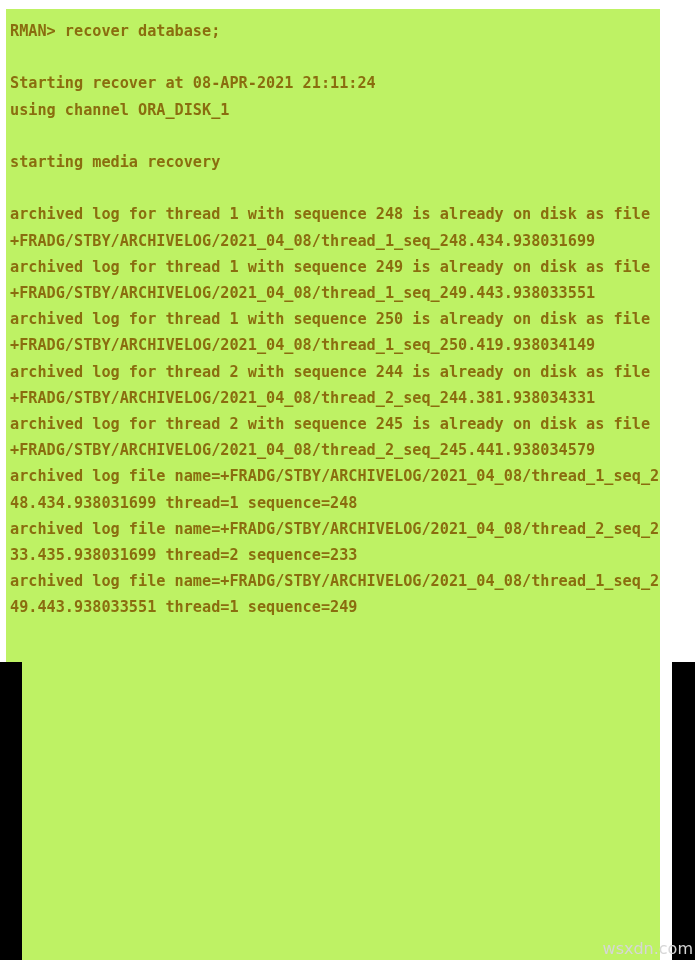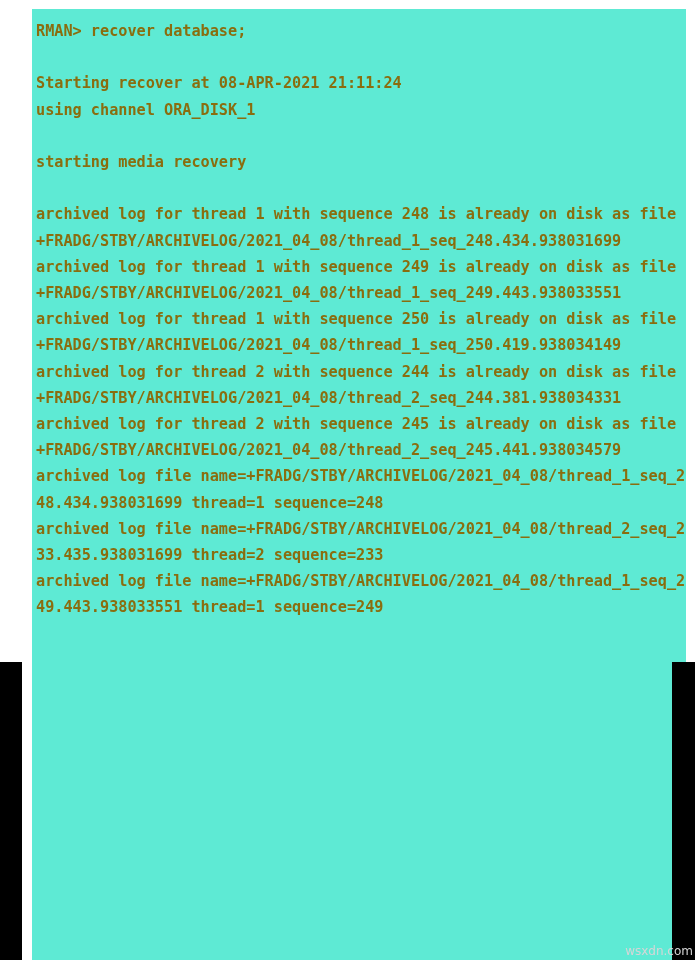--- a/index.html
+++ b/index.html
@@ -13,25 +13,25 @@
     width: 695px;
     height: 960px;
     background: #ffffff;
     overflow: hidden;
     font-family: "DejaVu Sans Mono", "Liberation Mono", monospace;
   }
 
   
   #terminal-panel {
     position: absolute;
-    left: 32px;
+    left: 6px;
     top: 9px;
     width: 654px;
     height: 951px;
-    background: #5eead4;
+    background: #bef264;
     overflow: hidden;
   }
 
   #terminal-output {
     position: absolute;
     left: 4px;
     top: 9px;
     width: 650px;
     margin: 0;
     padding: 0;
@@ -71,21 +71,21 @@
     height: 298px;
   }
 
   
   #watermark {
     position: absolute;
     right: 2px;
     bottom: 2px;
     color: #d6d6d6;
     font-family: "DejaVu Sans", "Liberation Sans", sans-serif;
-    font-size: 12px;
+    font-size: 16px;
     font-weight: normal;
     letter-spacing: 0px;
     white-space: nowrap;
     z-index: 5;
   }
 </style>
 </head>
 <body>
 
 <div id="screenshot">

